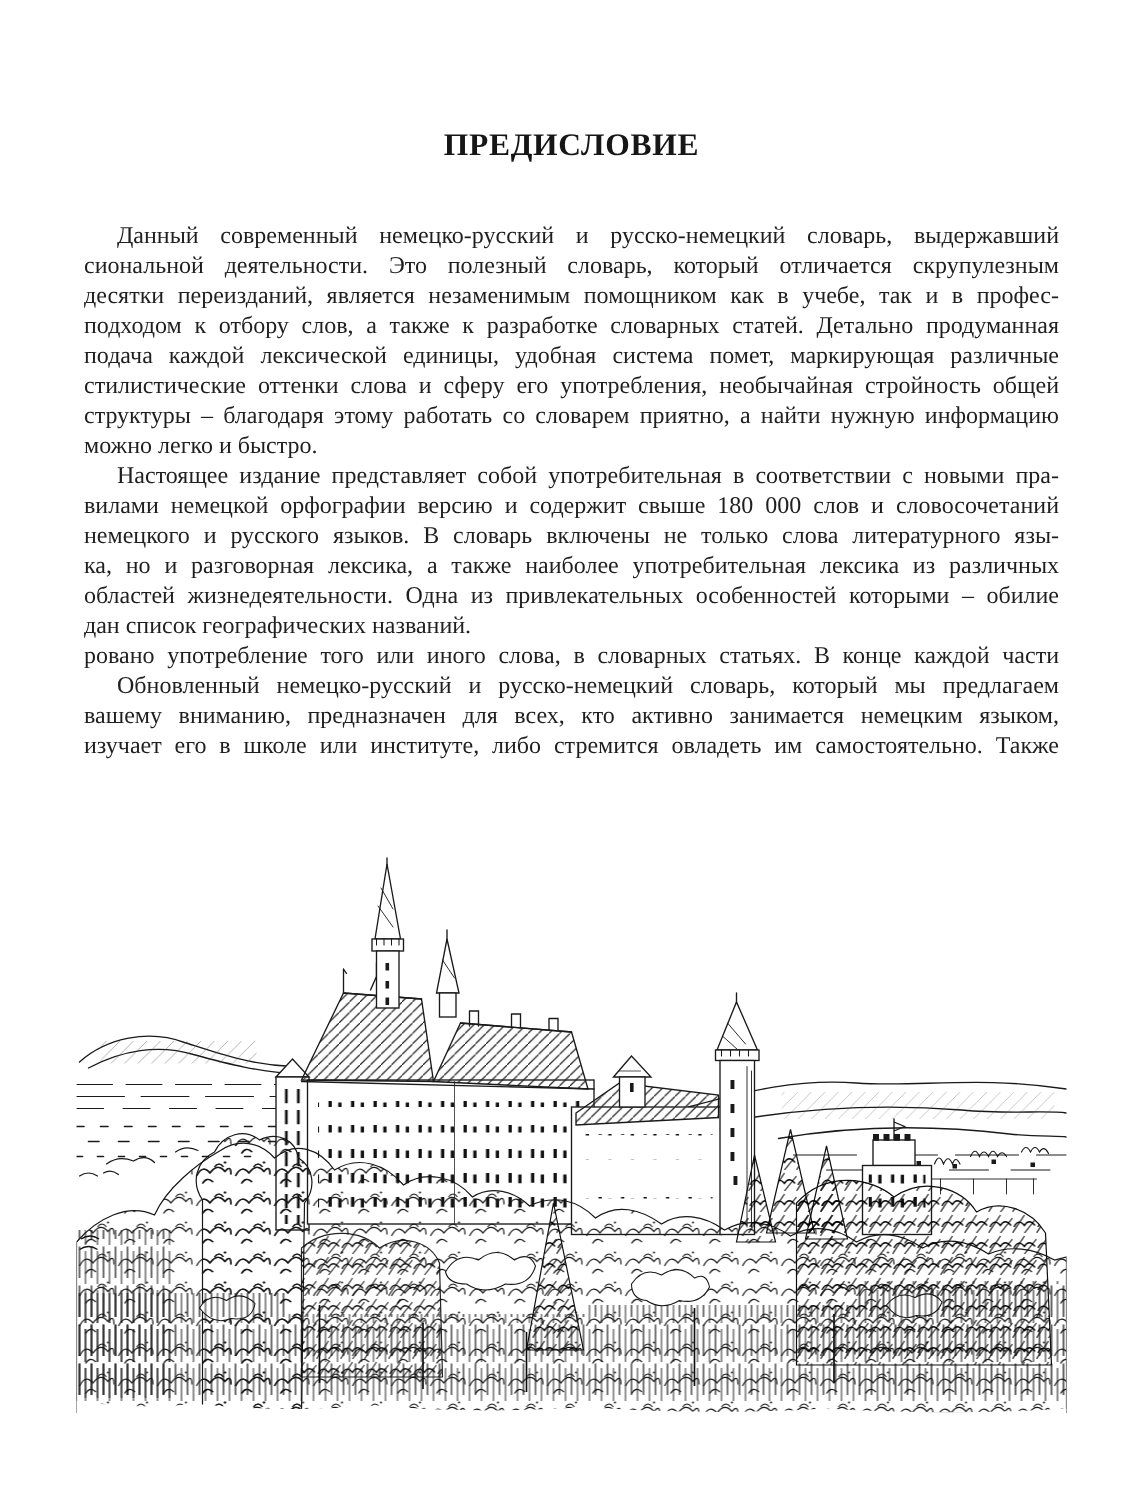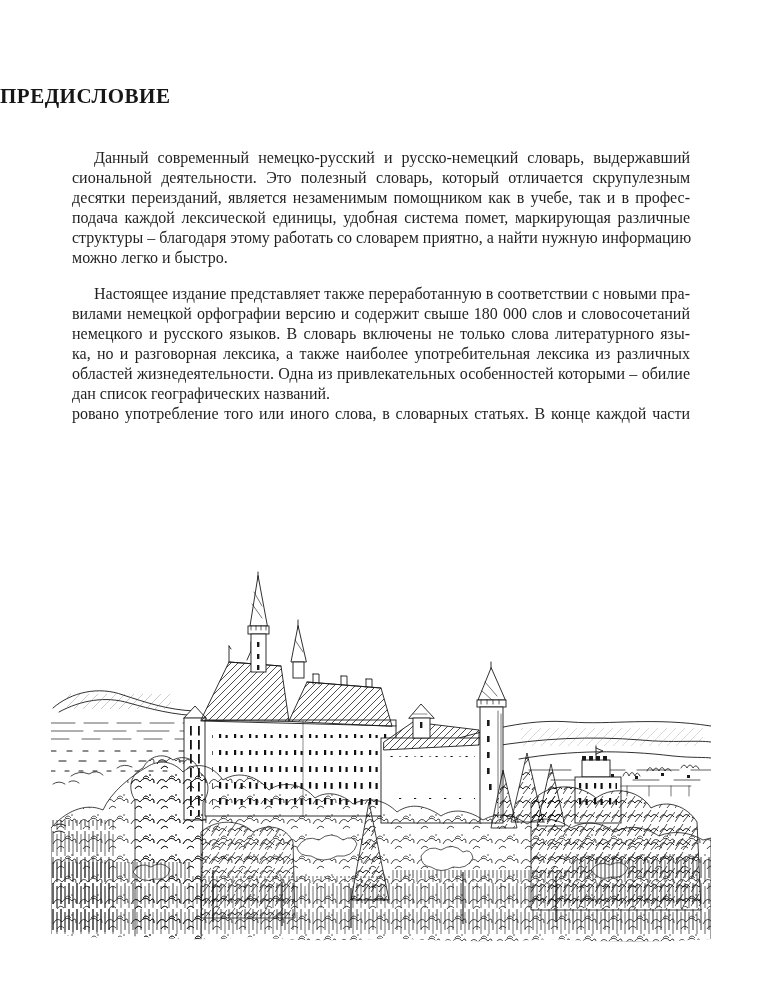--- a/index.html
+++ b/index.html
@@ -8,33 +8,34 @@
     width:762px;height:1000px;
     margin:0 auto;
     background:#ffffff;
     font-family:"Liberation Serif","DejaVu Serif",serif;
     color:#1f1f1f;
     overflow:hidden;
   }
   .title{
     margin:0;
     padding-top:84px;
+    text-align:center;
     font-size:21px;
     line-height:24px;
     font-weight:bold;
     letter-spacing:0.5px;
     color:#161616;
   }
   .body-text{
     width:650px;
     margin:40px auto 0 auto;
     font-size:16px;
     line-height:20px;
   }
-  .para{margin:16px;}
+  .para{margin:0;}
   .line{
     text-align:justify;
     text-align-last:justify;
     white-space:nowrap;
   }
   .line.first{text-indent:22px;}
   .line.last{text-align-last:left;white-space:normal;}
   .illustration{
     position:absolute;
     left:51px;
@@ -49,34 +50,39 @@
 
 <div class="page">
 
   <h1 class="title">ПРЕДИСЛОВИЕ</h1>
 
   <div class="body-text">
       <div class="para">
         <div class="line first">Данный современный немецко-русский и русско-немецкий словарь, выдержавший</div>
         <div class="line">сиональной деятельности. Это полезный словарь, который отличается скрупулезным</div>
         <div class="line">десятки переизданий, является незаменимым помощником как в учебе, так и в профес-</div>
+        <div class="line">подходом к отбору слов, а также к разработке словарных статей. Детально продуманная</div>
         <div class="line">подача каждой лексической единицы, удобная система помет, маркирующая различные</div>
+        <div class="line">стилистические оттенки слова и сферу его употребления, необычайная стройность общей</div>
         <div class="line">структуры – благодаря этому работать со словарем приятно, а найти нужную информацию</div>
         <div class="line last">можно легко и быстро.</div>
       </div>
       <div class="para">
-        <div class="line first">Настоящее издание представляет также переработанную в соответствии с новыми пра-</div>
+        <div class="line first">Настоящее издание представляет собой употребительная в соответствии с новыми пра-</div>
         <div class="line">вилами немецкой орфографии версию и содержит свыше 180 000 слов и словосочетаний</div>
         <div class="line">немецкого и русского языков. В словарь включены не только слова литературного язы-</div>
         <div class="line">ка, но и разговорная лексика, а также наиболее употребительная лексика из различных</div>
         <div class="line">областей жизнедеятельности. Одна из привлекательных особенностей которыми – обилие</div>
         <div class="line last">дан список географических названий.</div>
         <div class="line">ровано употребление того или иного слова, в словарных статьях. В конце каждой части</div>
       </div>
       <div class="para">
+        <div class="line first">Обновленный немецко-русский и русско-немецкий словарь, который мы предлагаем</div>
+        <div class="line">вашему вниманию, предназначен для всех, кто активно занимается немецким языком,</div>
+        <div class="line">изучает его в школе или институте, либо стремится овладеть им самостоятельно. Также</div>
       </div>
     </div>
 
   <div class="illustration">
     <svg viewBox="0 0 660 372" xmlns="http://www.w3.org/2000/svg">
       <defs>
         <pattern id="ph" width="7" height="7" patternUnits="userSpaceOnUse">
           <path d="M0,7 L7,0" stroke="#222" stroke-width="0.8"></path>
         </pattern>
         <pattern id="ph2" width="9" height="9" patternUnits="userSpaceOnUse">

